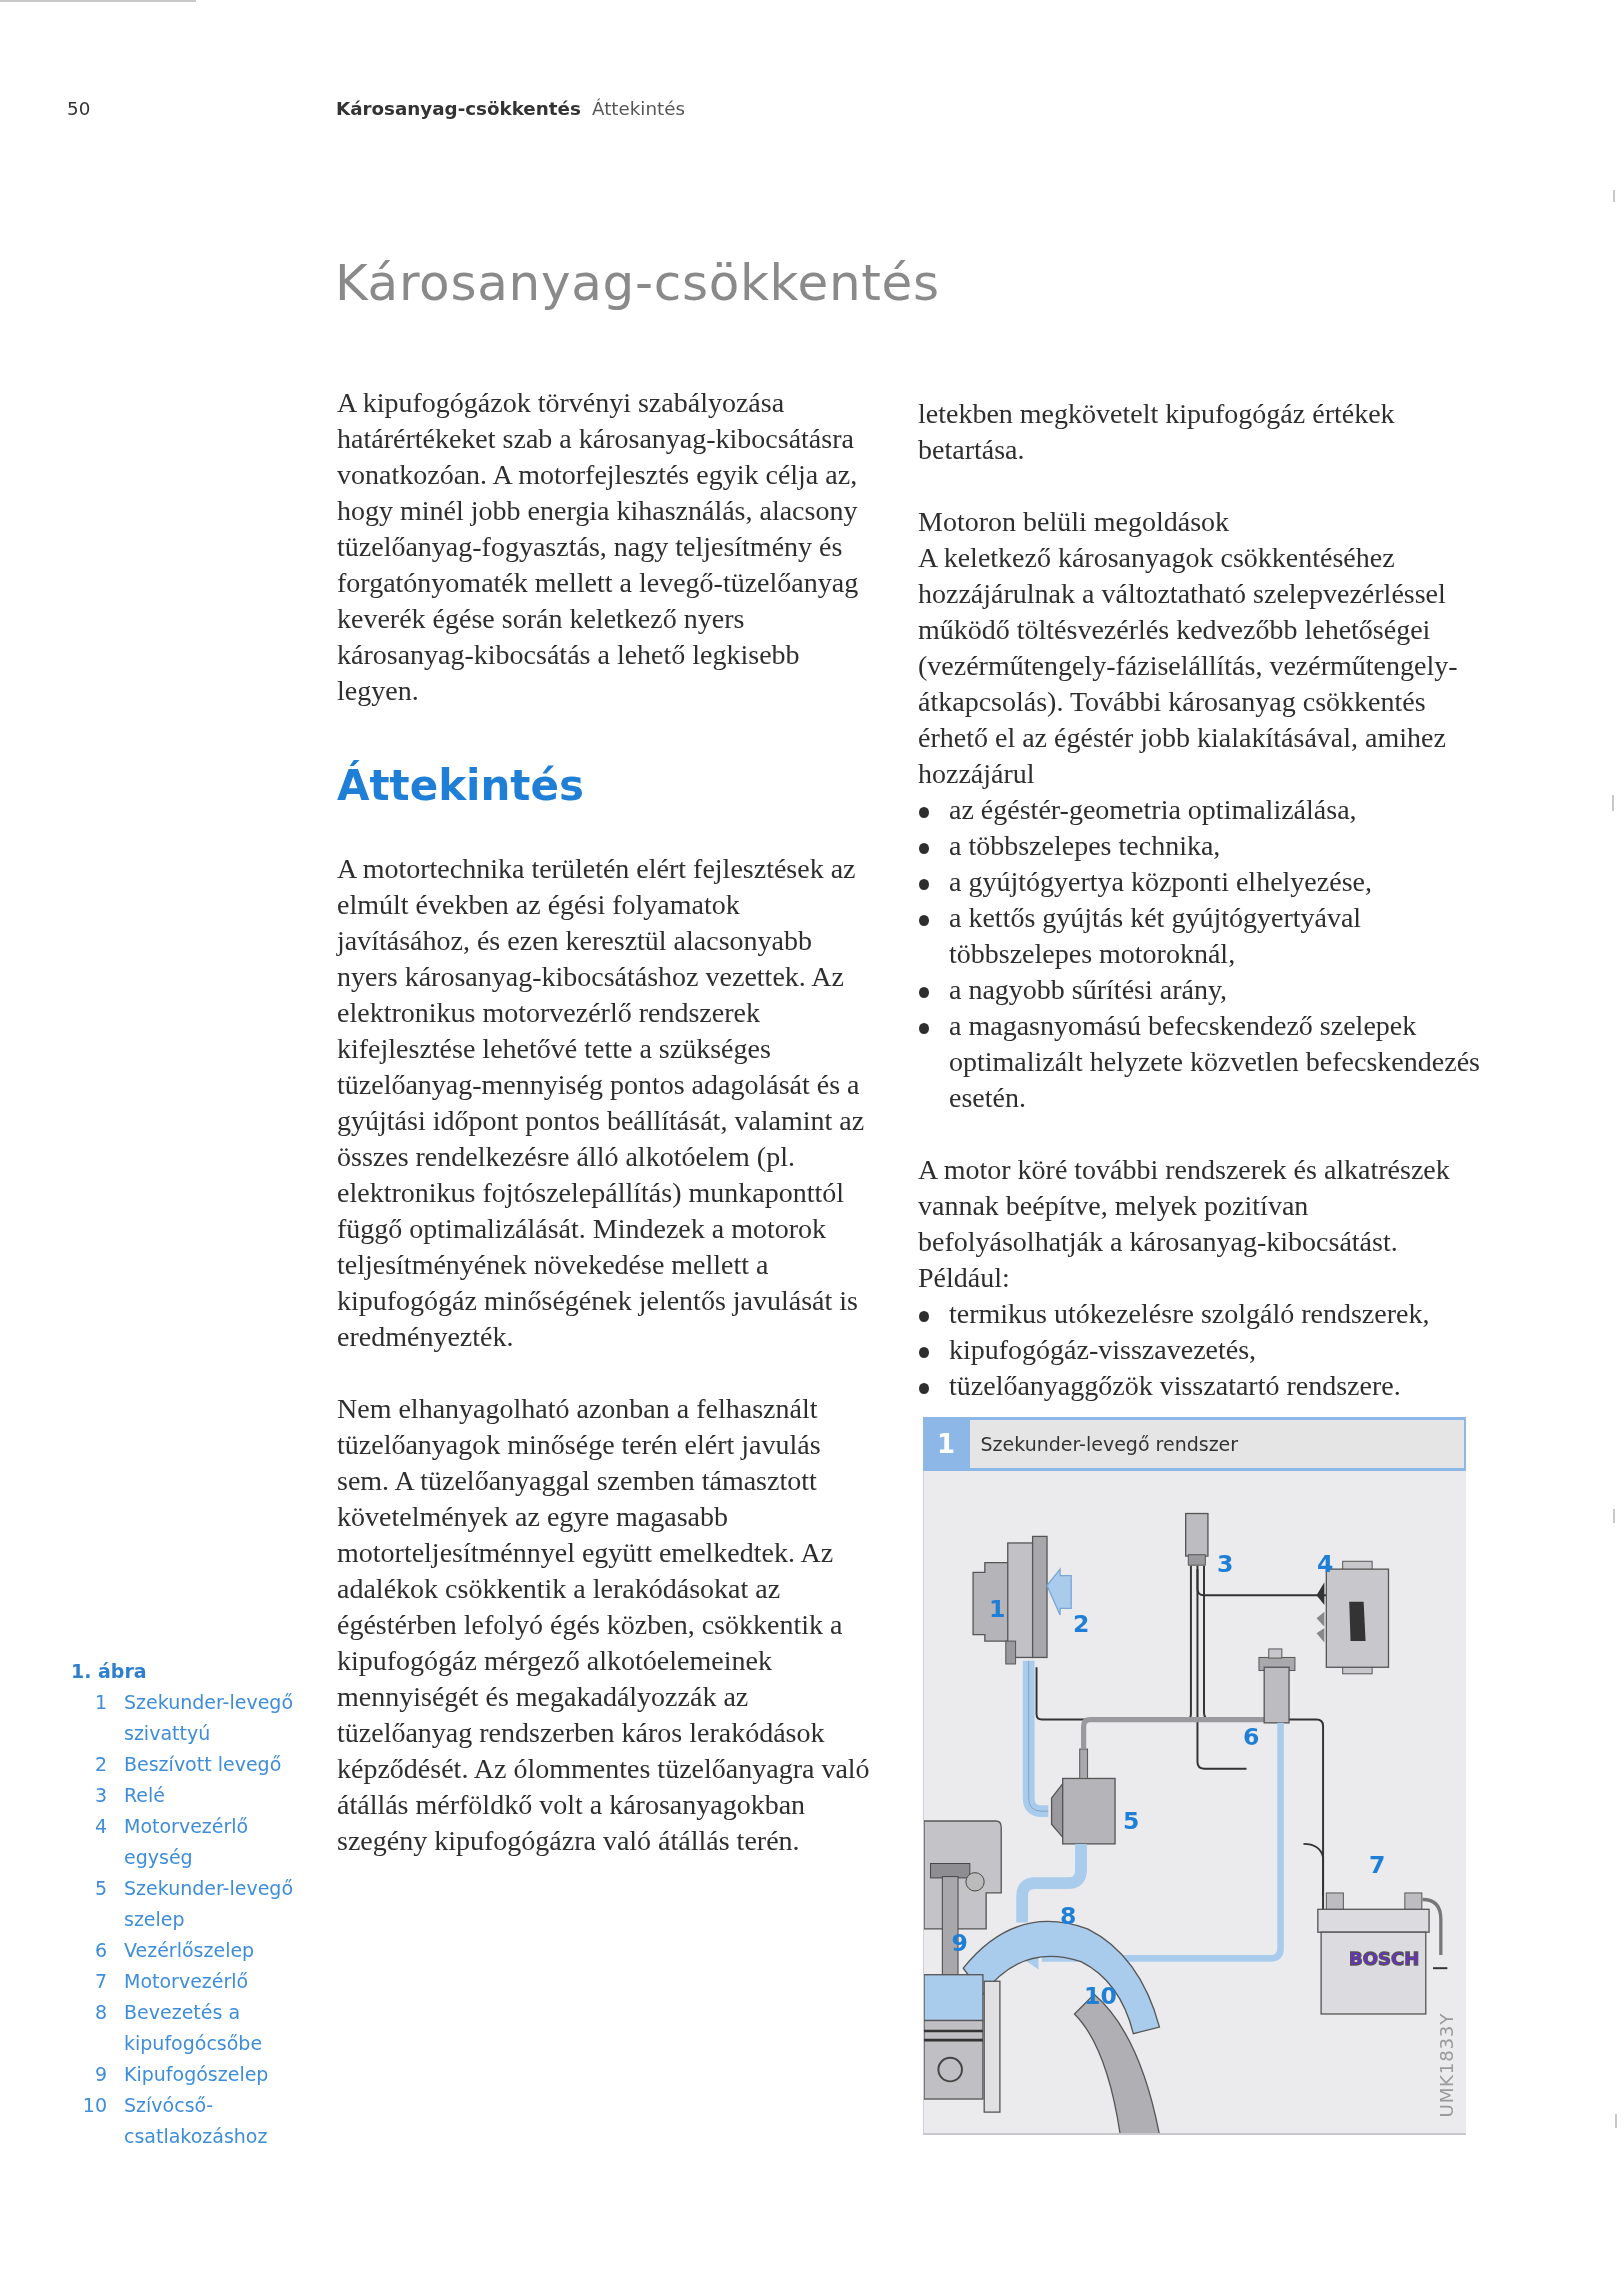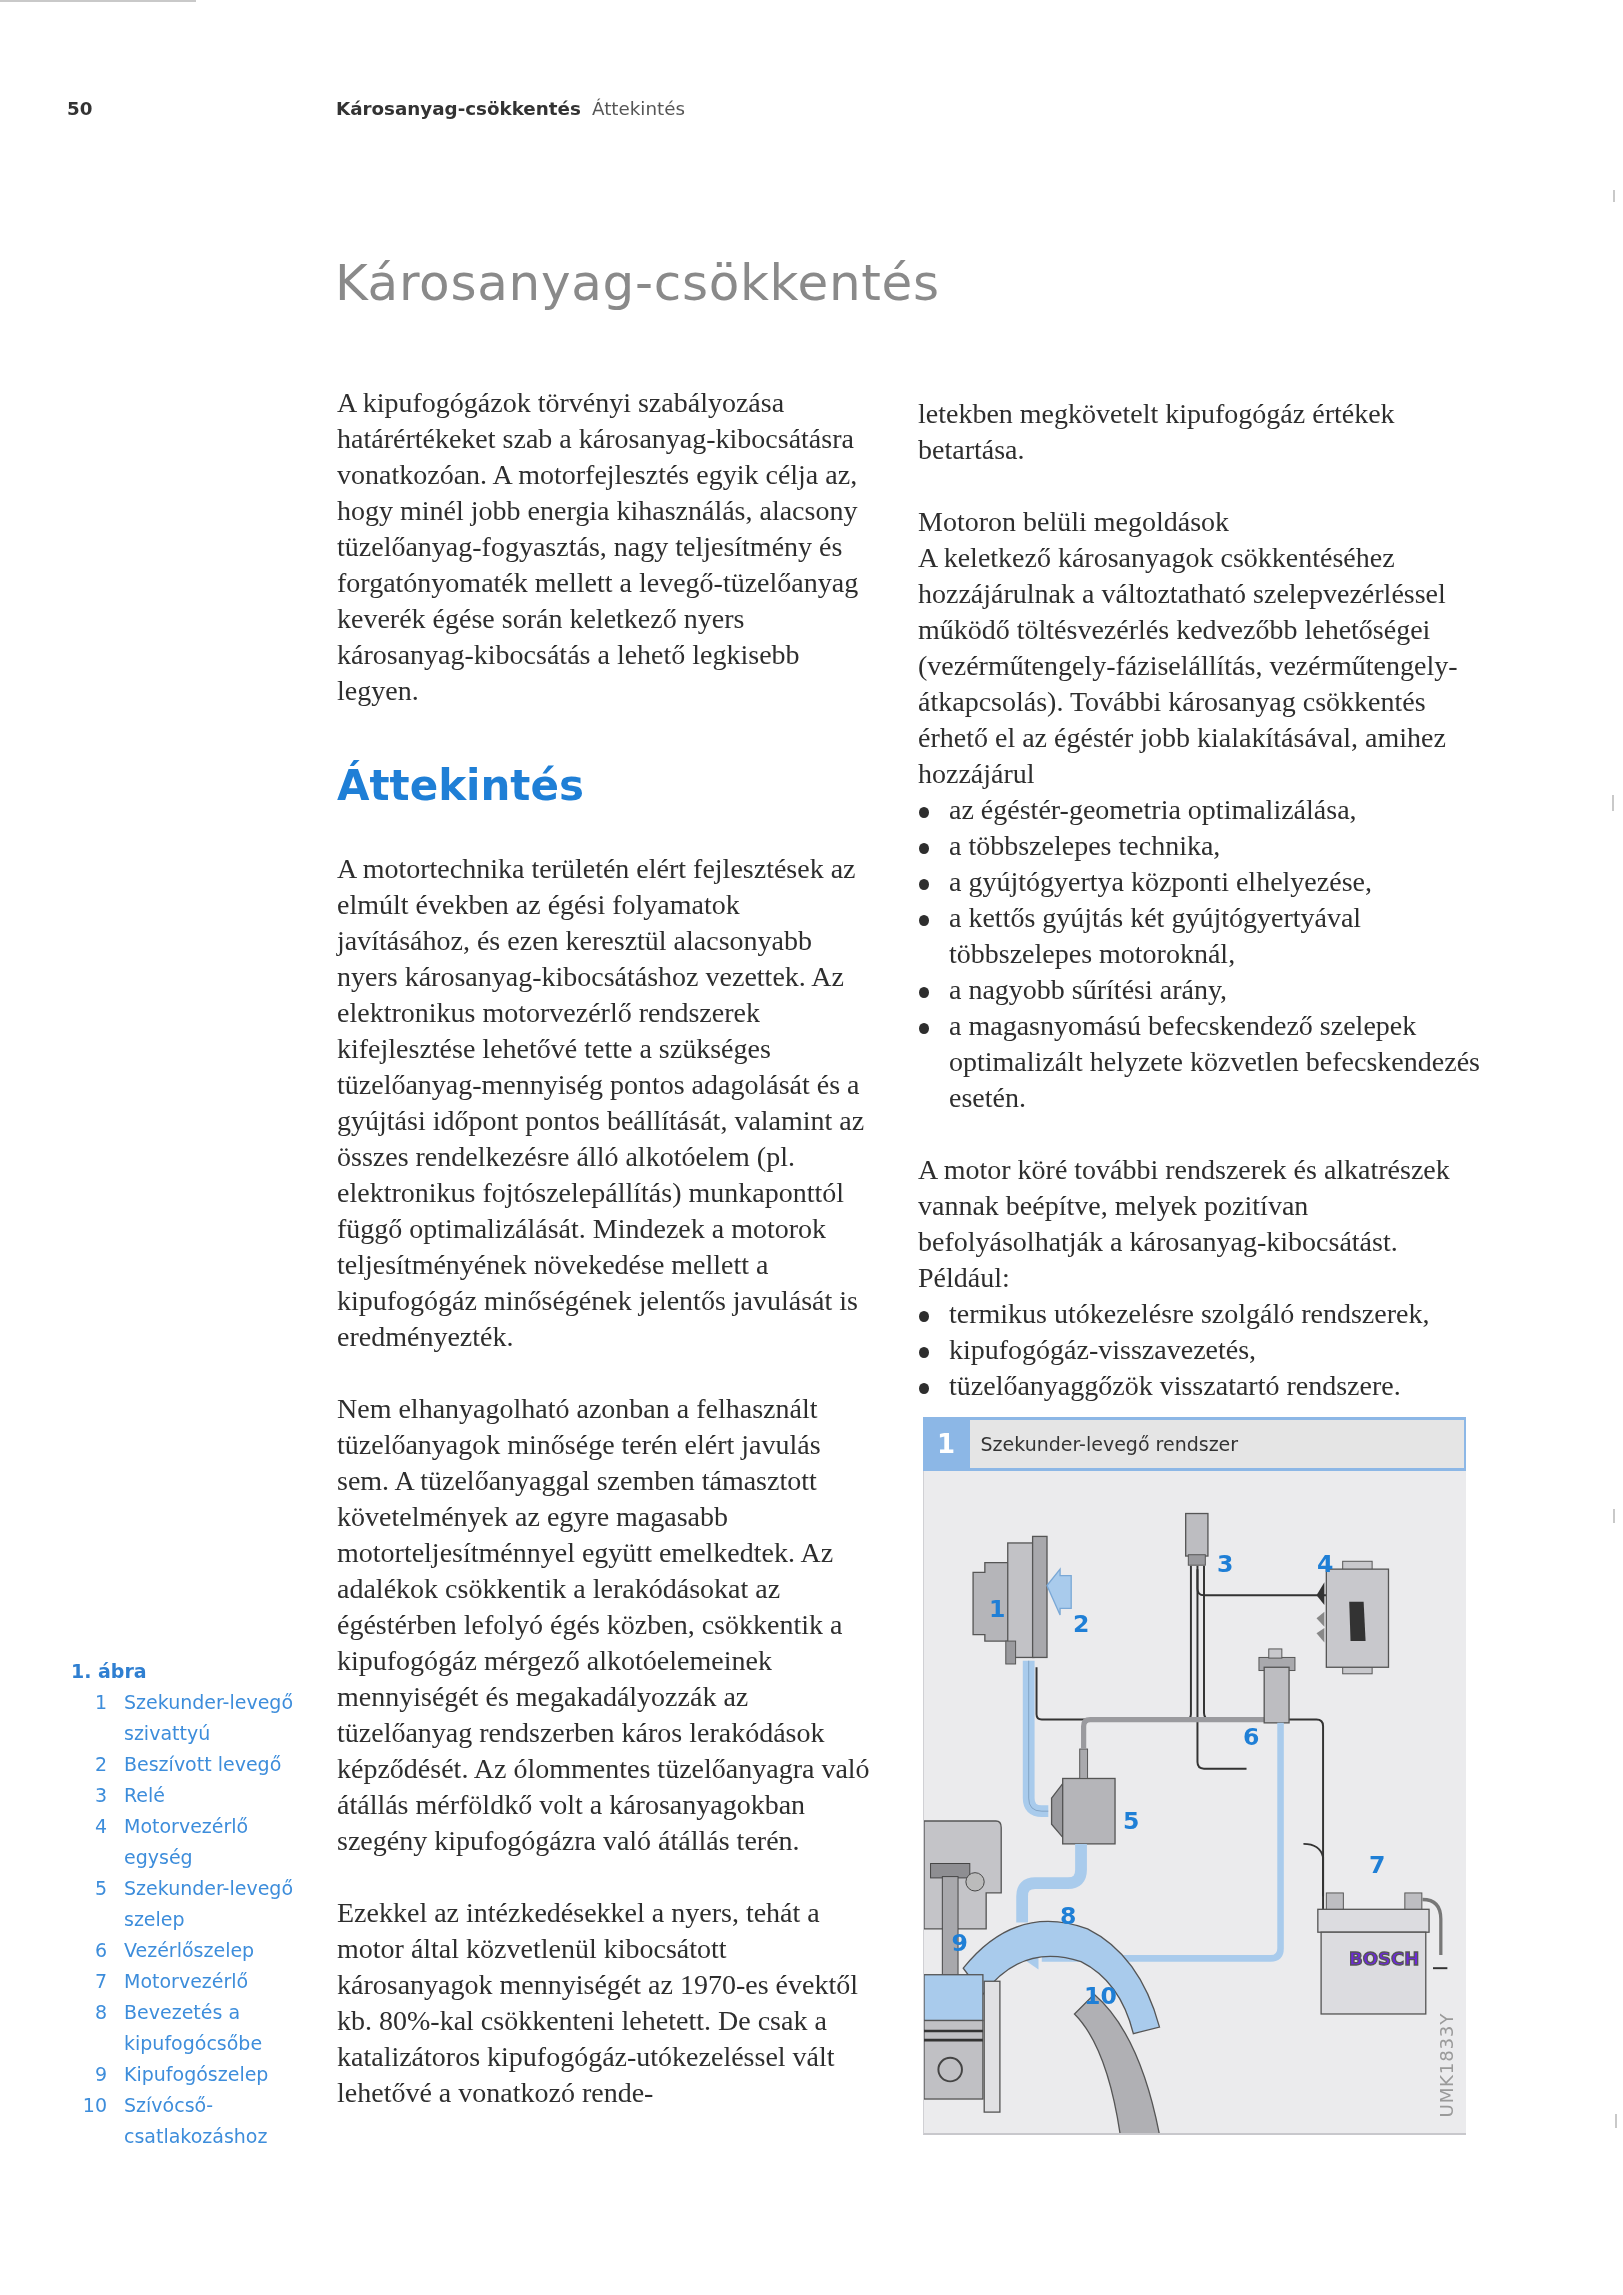--- a/index.html
+++ b/index.html
@@ -1,21 +1,21 @@
 <!DOCTYPE html>
 <html style="font-size:10.5px"><head>
 <meta charset="utf-8">
 <style>
   html, body { margin: 0; padding: 0; background: #ffffff; }
   body { width: 1623px; height: 2295px; position: relative; overflow: hidden; color: #2b2b2b; }
   .sans { font-family: "DejaVu Sans", "Liberation Sans", sans-serif; }
   .serif { font-family: "Liberation Serif", "DejaVu Serif", serif; }
 
   .running-head { position: absolute; top: 98px; left: 0; width: 1623px; height: 26px; font-size: 18.3px; }
-  .page-num { position: absolute; left: 67px; top: 0; font-weight: bold; color: #333; }
+  .page-num { position: absolute; left: 67px; top: 0; font-weight: normal; color: #333; }
   .rh-chapter { position: absolute; left: 336px; top: 0; font-weight: bold; color: #333; }
   .rh-section { position: absolute; left: 592px; top: 0; color: #555; }
 
   .chapter-title { position: absolute; left: 335px; top: 254px; font-size: 50px; color: #8a8a8a; font-weight: normal; letter-spacing: 0.7px; margin: 0; }
 
   .col { position: absolute; font-size: 28px; line-height: 36px; color: #2e2e2e; }
   .col-left { left: 337px; top: 385px; width: 537px; }
   .col-right { left: 918px; top: 396px; width: 563px; }
 
   .lead { font-weight: normal; margin: 0 0 54px 0; }
@@ -55,21 +55,20 @@
   <span class="rh-section">Áttekintés</span>
 </div>
 
 <h1 class="chapter-title sans">Károsanyag-csökkentés</h1>
 
 <div class="col col-left serif">
   <p class="lead">A kipufogógázok törvényi szabályozása határértékeket szab a károsanyag-kibocsátásra vonatkozóan. A motorfejlesztés egyik célja az, hogy minél jobb energia kihasználás, alacsony tüzelőanyag-fogyasztás, nagy teljesítmény és forgatónyomaték mellett a levegő-tüzelőanyag keverék égése során keletkező nyers károsanyag-kibocsátás a lehető legkisebb legyen.</p>
   <h2 class="sec-heading sans">Áttekintés</h2>
   <p>A motortechnika területén elért fejlesztések az elmúlt években az égési folyamatok javításához, és ezen keresztül alacsonyabb nyers károsanyag-kibocsátáshoz vezettek. Az elektronikus motorvezérlő rendszerek kifejlesztése lehetővé tette a szükséges tüzelőanyag-mennyiség pontos adagolását és a gyújtási időpont pontos beállítását, valamint az összes rendelkezésre álló alkotóelem (pl. elektronikus fojtószelepállítás) munkaponttól függő optimalizálását. Mindezek a motorok teljesítményének növekedése mellett a kipufogógáz minőségének jelentős javulását is eredményezték.</p>
   <p>Nem elhanyagolható azonban a felhasznált tüzelőanyagok minősége terén elért javulás sem. A tüzelőanyaggal szemben támasztott követelmények az egyre magasabb motorteljesítménnyel együtt emelkedtek. Az adalékok csökkentik a lerakódásokat az égéstérben lefolyó égés közben, csökkentik a kipufogógáz mérgező alkotóelemeinek mennyiségét és megakadályozzák az tüzelőanyag rendszerben káros lerakódások képződését. Az ólommentes tüzelőanyagra való átállás mérföldkő volt a károsanyagokban szegény kipufogógázra való átállás terén.</p>
-  <p>Ezekkel az intézkedésekkel a nyers, tehát a motor által közvetlenül kibocsátott károsanyagok mennyiségét az 1970-es évektől kb. 80%-kal csökkenteni lehetett. De csak a katalizátoros kipufogógáz-utókezeléssel vált lehetővé a vonatkozó rende-</p>
 </div>
 
 <div class="col col-right serif">
   <p>letekben megkövetelt kipufogógáz értékek betartása.</p>
   <div class="subhead">Motoron belüli megoldások</div>
   <div>A keletkező károsanyagok csökkentéséhez hozzájárulnak a változtatható szelepvezérléssel működő töltésvezérlés kedvezőbb lehetőségei (vezérműtengely-fáziselállítás, vezérműtengely-átkapcsolás). További károsanyag csökkentés érhető el az égéstér jobb kialakításával, amihez hozzájárul</div>
   <ul class="bullets">
     <li>az égéstér-geometria optimalizálása,</li>
     <li>a többszelepes technika,</li>
     <li>a gyújtógyertya központi elhelyezése,</li>

